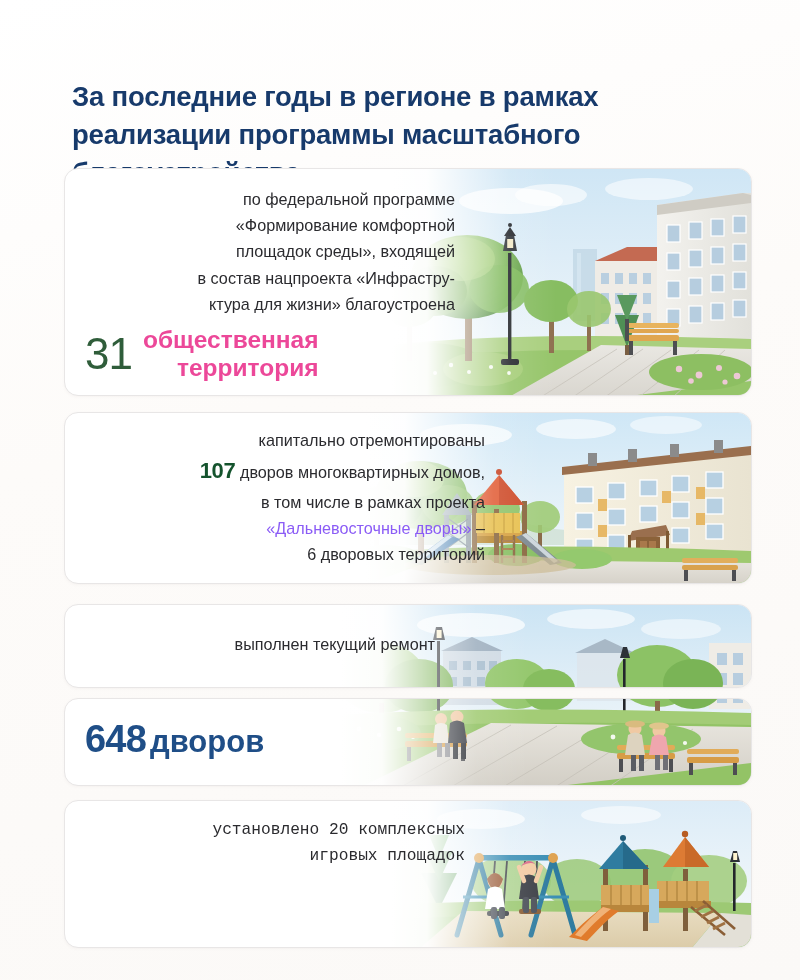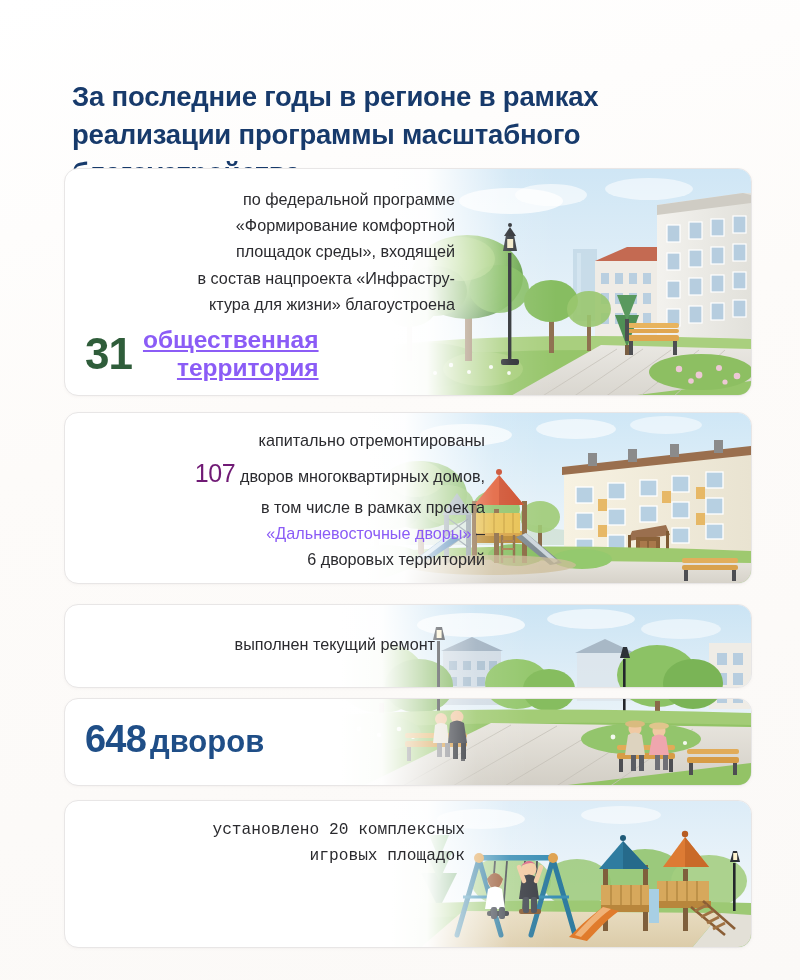--- a/index.html
+++ b/index.html
@@ -92,41 +92,40 @@
   #card-1 .card-text { left: 20px; top: 17px; width: 370px; }
   #card-2 .card-text { left: 20px; top: 14px; width: 400px; }
   #card-3 .card-text { left: 20px; top: 26px; width: 350px; }
   #card-4 .card-text { left: 20px; top: 18px; width: 350px; }
   #card-5 .card-text { left: 20px; top: 16px; width: 380px; }
 
   
   .big-green {
     color: #2f5d3a;
     font-size: 44px;
-    font-weight: bold;
+    font-weight: normal;
     line-height: 1;
     letter-spacing: -1px;
   }
   .green-label {
-    color: #8b5cf6;
+    color: #ec4899;
     font-size: 24.5px;
     font-weight: bold;
     line-height: 1.12;
-    text-decoration: underline;
   }
   .stat-row {
     display: flex;
     align-items: center;
     gap: 11px;
     margin-top: 9px;
   }
   .gold {
-    color: #701a75;
-    font-weight: normal;
-    font-size: 25px;
+    color: #14532d;
+    font-weight: bold;
+    font-size: 22px;
     letter-spacing: -0.3px;
   }
   .greenq {
     color: #8b5cf6;
   }
   .big-navy {
     color: #1f4e87;
     font-size: 38px;
     font-weight: bold;
     letter-spacing: -0.8px;

